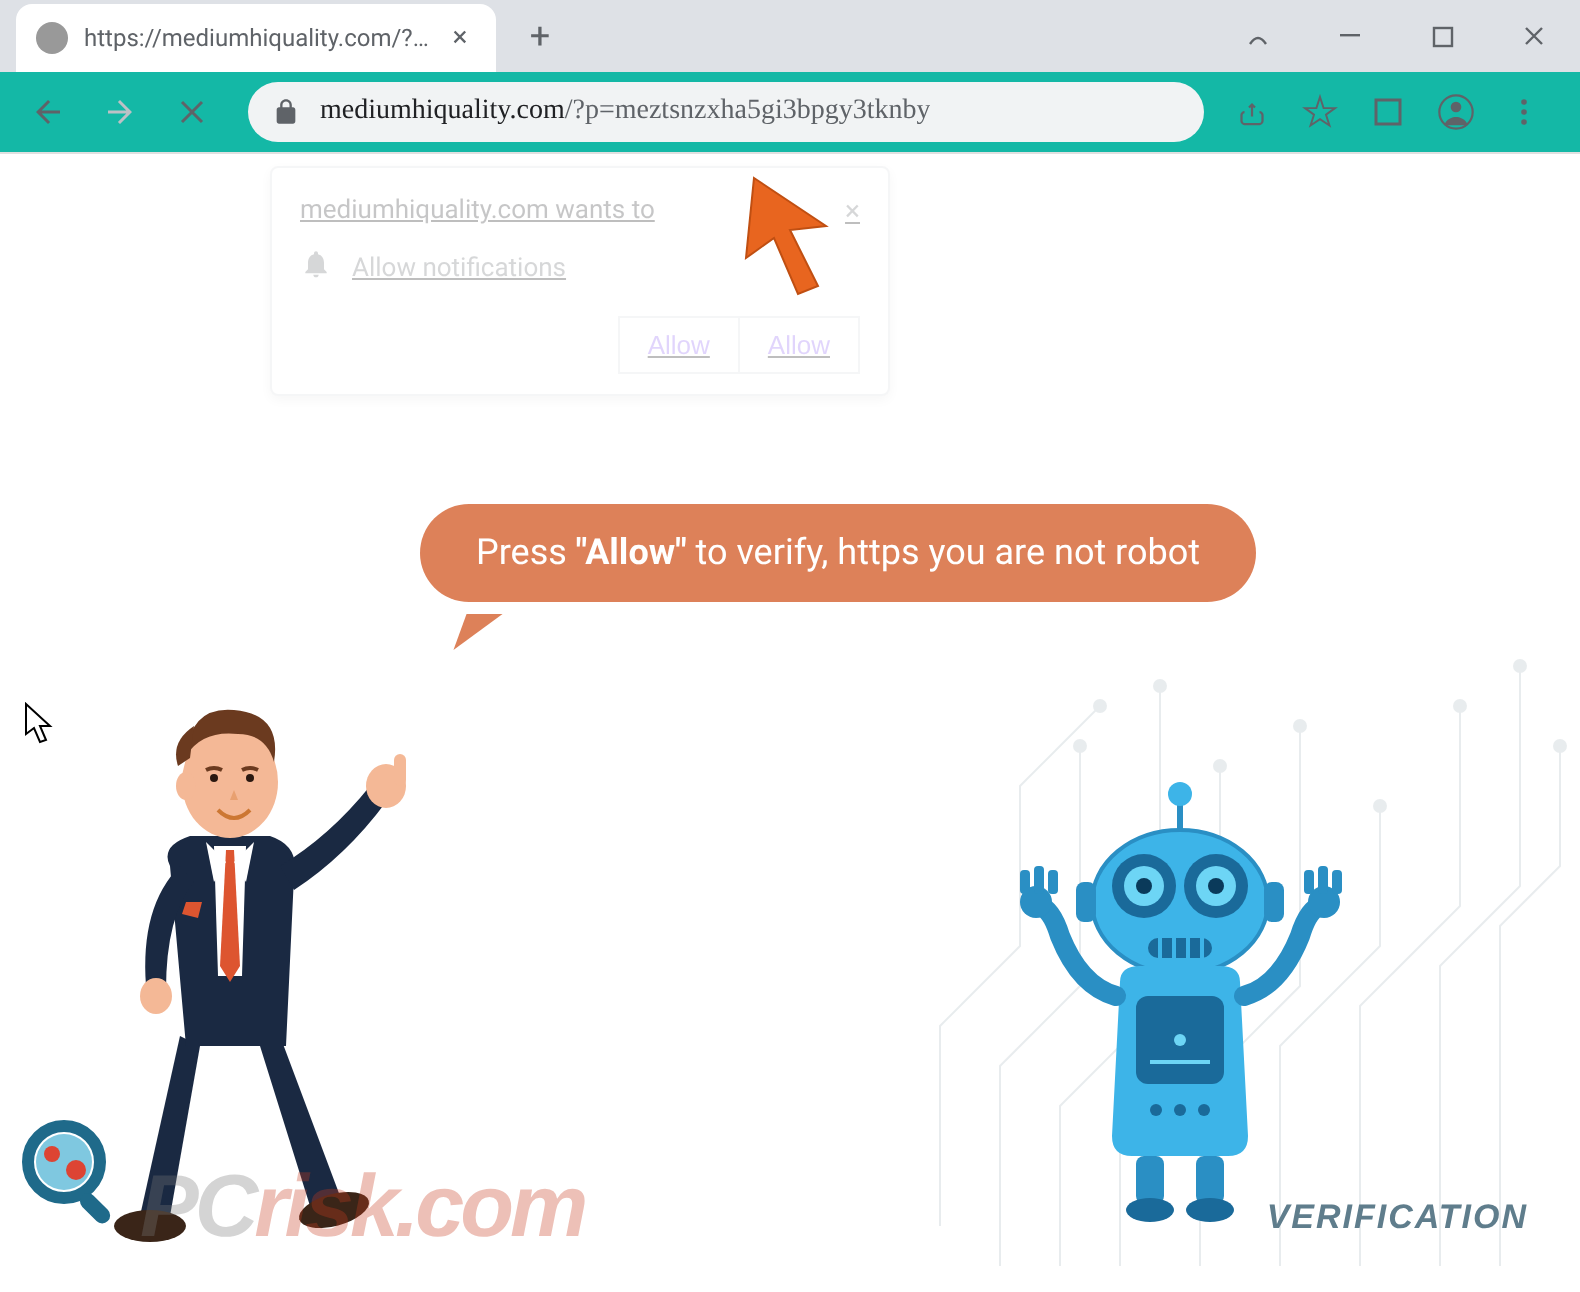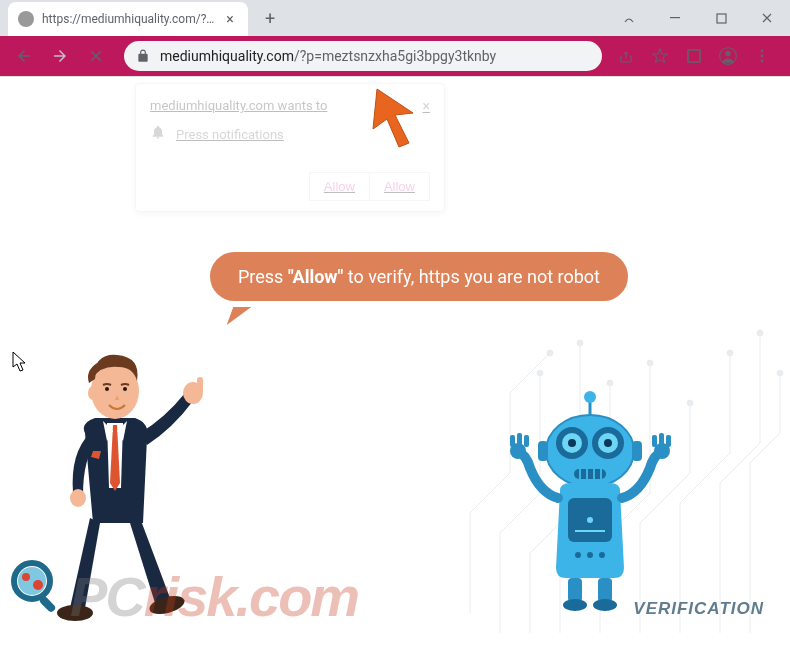--- a/index.html
+++ b/index.html
@@ -9,21 +9,21 @@
 .browser-chrome { background: #fff; border-bottom: 1px solid #e0e0e0; }
 .tab-bar { display: flex; align-items: center; height: 36px; padding-left: 8px; background: #dee1e6; }
 .tab { display: flex; align-items: center; background: #fff; height: 34px; padding: 0 10px; border-radius: 8px 8px 0 0; min-width: 230px; max-width: 240px; position: relative; margin-top: 2px; }
 .tab-favicon { width: 16px; height: 16px; border-radius: 50%; background: #999; margin-right: 8px; flex: 0 0 16px; }
 .tab-title { font-size: 12px; color: #5f6368; white-space: nowrap; overflow: hidden; text-overflow: ellipsis; flex: 1; }
 .tab-close { width: 16px; height: 16px; display: flex; align-items: center; justify-content: center; color: #5f6368; cursor: pointer; font-size: 14px; margin-left: 6px; }
 .new-tab { width: 28px; height: 28px; display: flex; align-items: center; justify-content: center; color: #5f6368; cursor: pointer; font-size: 18px; margin-left: 8px; }
 .window-controls { margin-left: auto; display: flex; }
 .win-btn { width: 46px; height: 32px; display: flex; align-items: center; justify-content: center; color: #5f6368; cursor: pointer; }
 
-.toolbar { display: flex; align-items: center; height: 40px; padding: 0 8px; background: #be185d; gap: 4px; }
+.toolbar { display: flex; align-items: center; height: 40px; padding: 0 8px; background: #14b8a6; gap: 4px; font-family: Liberation Serif, serif; }
 .nav-btn { width: 32px; height: 32px; display: flex; align-items: center; justify-content: center; color: #5f6368; cursor: pointer; border-radius: 50%; }
 .nav-btn.disabled { color: #bdc1c6; cursor: default; }
 .address-bar { flex: 1; display: flex; align-items: center; height: 30px; background: #f1f3f4; border-radius: 15px; padding: 0 12px; margin: 0 8px; }
 .lock-icon { color: #5f6368; margin-right: 10px; display: flex; }
 .url-text { font-size: 14px; color: #202124; white-space: nowrap; overflow: hidden; }
 .url-text .path { color: #5f6368; }
 .toolbar-right { display: flex; align-items: center; gap: 10px; padding-right: 8px; }
 .toolbar-icon { width: 24px; height: 24px; display: flex; align-items: center; justify-content: center; color: #5f6368; cursor: pointer; }
 
 
@@ -31,21 +31,21 @@
 
 
 .notif-prompt { position: absolute; top: 6px; left: 135px; width: 310px; background: #fff; border: 1px solid #dadce0; border-radius: 4px; box-shadow: 0 2px 6px rgba(0,0,0,0.15); padding: 14px 14px 10px 14px; opacity: 0.25; text-decoration: underline; }
 .notif-header { display: flex; justify-content: space-between; align-items: flex-start; }
 .notif-title { font-size: 13px; color: #202124; }
 .notif-x { color: #5f6368; cursor: pointer; font-size: 14px; }
 .notif-row { display: flex; align-items: center; margin-top: 10px; gap: 10px; }
 .notif-bell { color: #5f6368; }
 .notif-label { font-size: 13px; color: #5f6368; }
 .notif-buttons { display: flex; justify-content: flex-end; gap: 0; margin-top: 14px; }
-.notif-btn { font-size: 13px; color: #ec4899; padding: 6px 14px; border: 1px solid #dadce0; background: #fff; cursor: pointer; margin-top: 14px; }
+.notif-btn { font-size: 13px; color: #8b5cf6; padding: 6px 14px; border: 1px solid #dadce0; background: #fff; cursor: pointer; }
 .notif-btn:first-child { border-right: none; }
 
 
 .arrow-cursor { position: absolute; top: 8px; left: 365px; }
 
 
 .speech-bubble { position: absolute; top: 175px; left: 210px; background: #dd8159; color: #fff; padding: 14px 28px; border-radius: 28px; font-size: 18px; }
 .speech-bubble::after { content: ''; position: absolute; bottom: -24px; left: 20px; width: 0; height: 0; border: 18px solid transparent; border-top-color: #dd8159; border-bottom: 0; border-left: 0; transform: skewX(-20deg); }
 .speech-bubble b { font-weight: bold; }
 
@@ -61,21 +61,21 @@
 
 .verification-text { position: absolute; bottom: 14px; right: 26px; font-family: Arial, sans-serif; font-size: 17px; font-weight: bold; letter-spacing: 1px; color: #5f7d8c; font-style: italic; }
 
 
 .sys-cursor { position: absolute; top: 274px; left: 12px; }
 
 
 .magnifier { position: absolute; bottom: 18px; left: 8px; }
 
 
-.watermark { position: absolute; bottom: 4px; left: 70px; font-family: Arial, sans-serif; font-size: 56px; font-weight: bold; font-style: italic; color: rgba(120,120,120,0.32); letter-spacing: -2px; pointer-events: none; }
+.watermark { position: absolute; bottom: 4px; left: 70px; font-family: Arial, sans-serif; font-size: 44px; font-weight: bold; font-style: italic; color: rgba(120,120,120,0.32); letter-spacing: -2px; pointer-events: none; }
 .watermark .red { color: rgba(200,60,30,0.32); }
 </style>
 </head>
 <body>
 
 <div class="browser-chrome">
   <div class="tab-bar">
     <div class="tab">
       <div class="tab-favicon"></div>
       <div class="tab-title">https://mediumhiquality.com/?p=</div>
@@ -195,21 +195,21 @@
     <div class="notif-header">
       <div class="notif-title">mediumhiquality.com wants to</div>
       <div class="notif-x">×</div>
     </div>
     <div class="notif-row">
       <span class="notif-bell">
         <svg width="16" height="16" viewBox="0 0 24 24">
             <path d="M12 22c1.1 0 2-.9 2-2h-4c0 1.1.9 2 2 2zm6-6v-5c0-3.1-1.6-5.6-4.5-6.3V4c0-.8-.7-1.5-1.5-1.5S10.5 3.2 10.5 4v.7C7.6 5.4 6 7.9 6 11v5l-2 2v1h16v-1l-2-2z" fill="#5f6368"></path>
           </svg>
       </span>
-      <div class="notif-label">Press notifications</div>
+      <div class="notif-label">Allow notifications</div>
     </div>
     <div class="notif-buttons">
       <button class="notif-btn">Allow</button>
       <button class="notif-btn">Allow</button>
     </div>
   </div>
 
   <svg class="arrow-cursor" width="60" height="70" viewBox="0 0 60 70">
     <path d="M12 4 L48 28 L30 30 L44 58 L34 62 L22 34 L8 44 Z" fill="#e8651f" stroke="#c04f12" stroke-width="1"></path>
   </svg>

